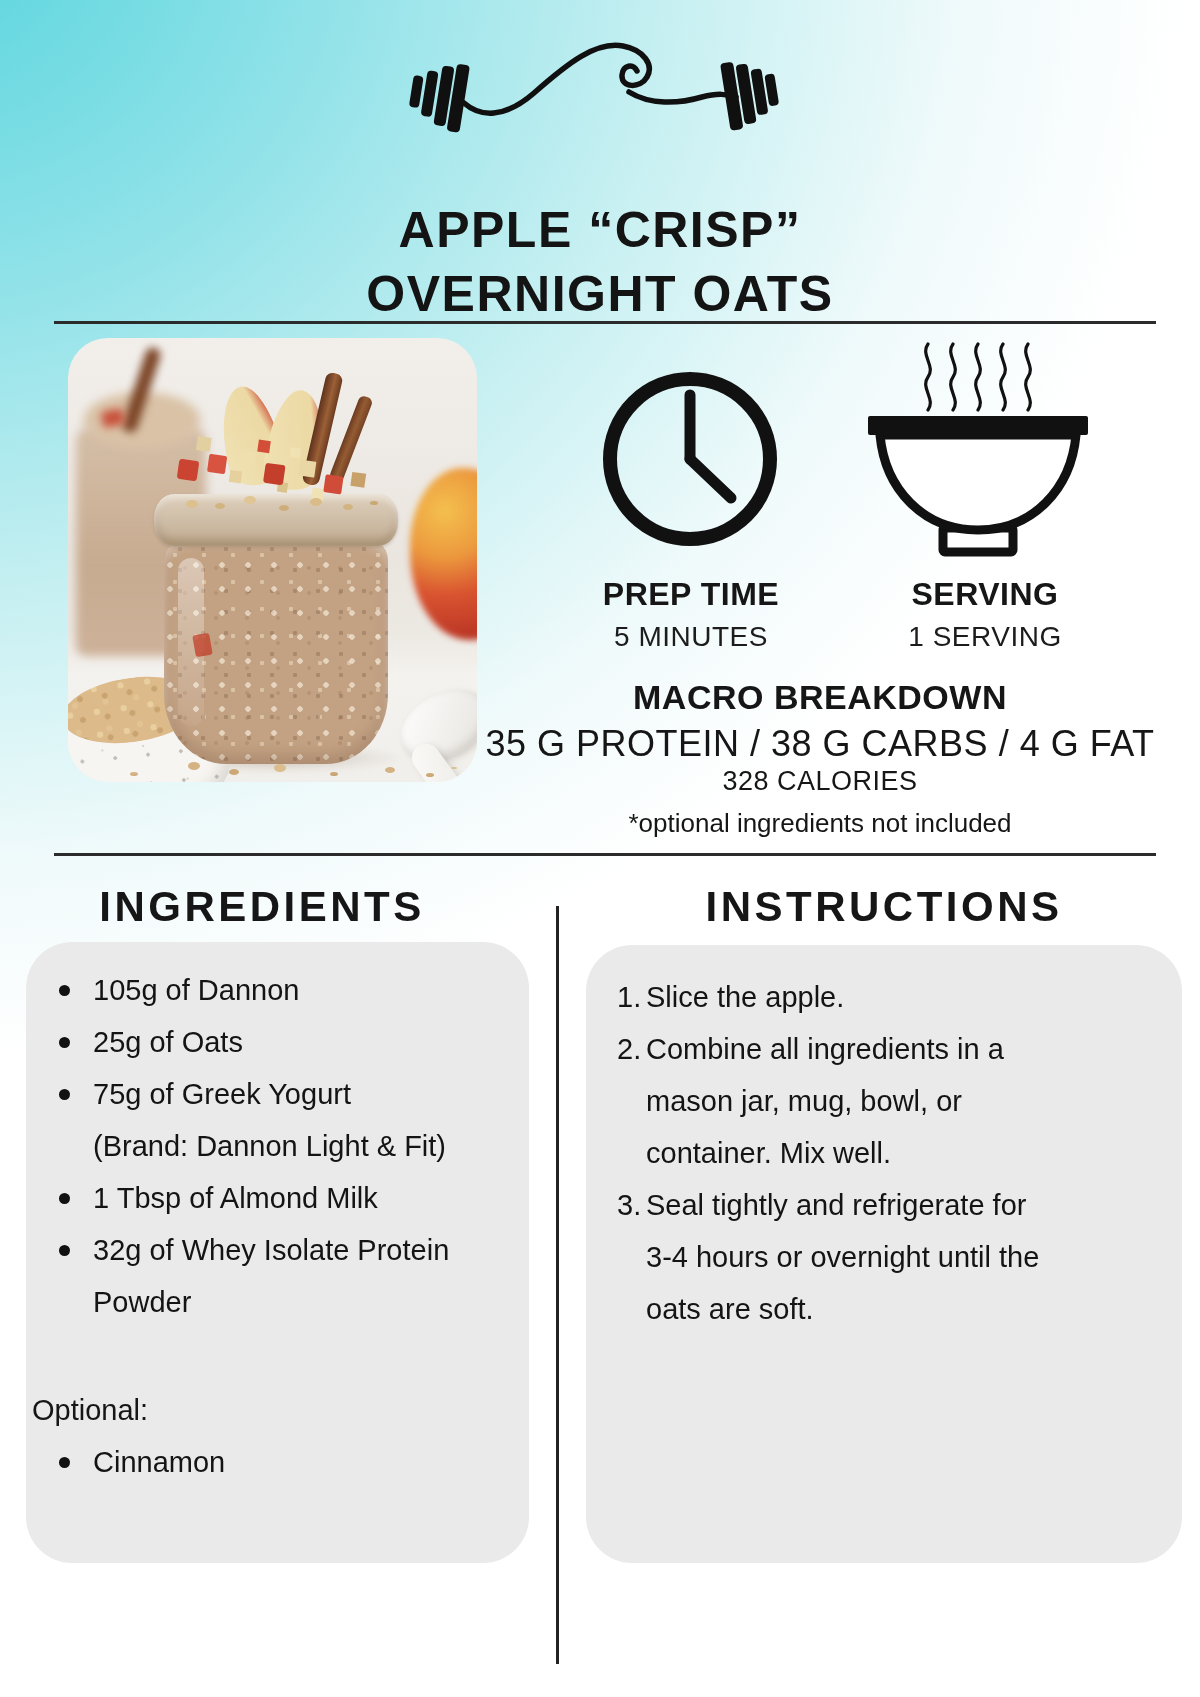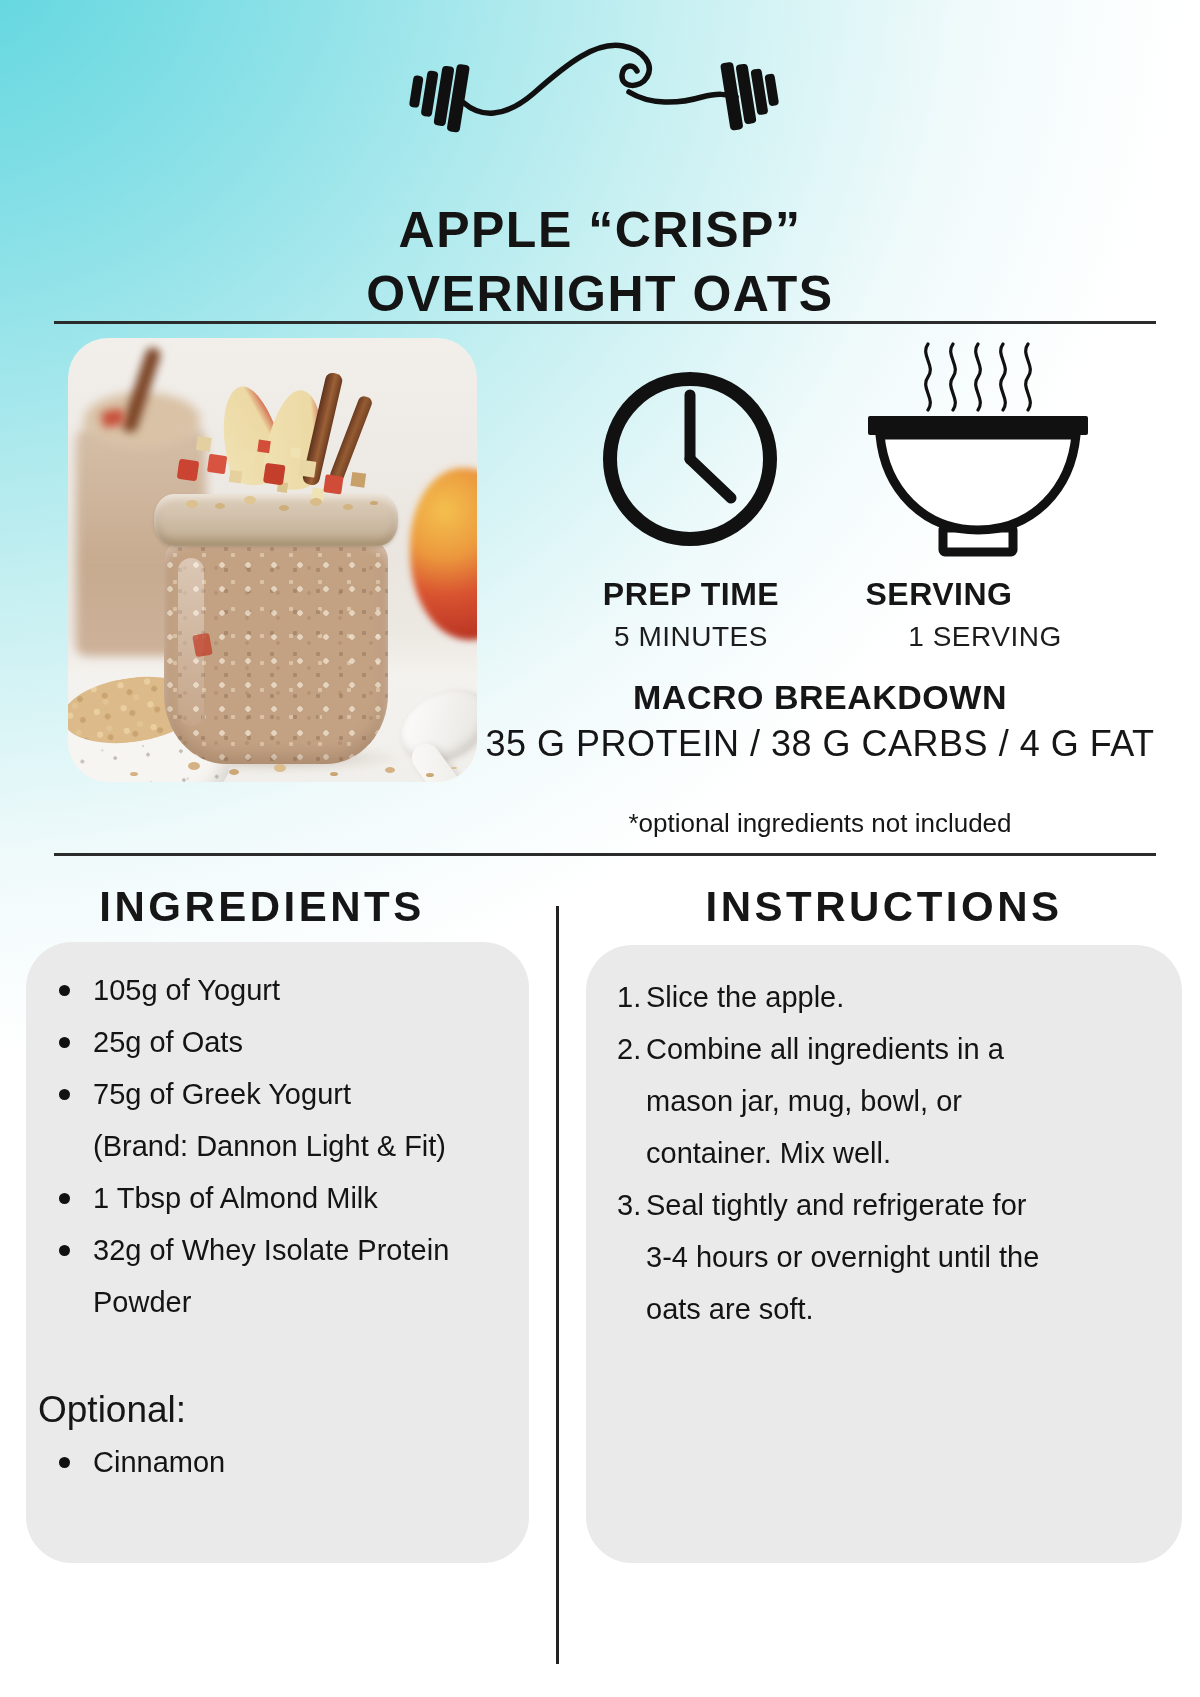--- a/index.html
+++ b/index.html
@@ -19,40 +19,40 @@
   .title{left:0; top:150px; width:1200px; text-align:center;
     font-size:50px; font-weight:700; letter-spacing:1.5px; line-height:64px; color:#141414;margin-top:48px;}
   .rule{background:var(--line); height:3px; width:1102px; left:54px;}
   #rule1{top:321px;} #rule2{top:853px;}
   
   #clock-icon{left:596px; top:365px; width:188px; height:188px;}
   #bowl-icon{left:868px; top:342px; width:220px; height:220px;}
   .meta-label{width:220px; text-align:center; font-size:32px; font-weight:700; letter-spacing:.5px;}
   .meta-value{width:220px; text-align:center; font-size:28px; letter-spacing:.5px; color:#1c1c1c;}
   #prep-label{left:581px; top:576px;} #prep-value{left:581px; top:621px;}
-  #serving-label{left:829px; top:576px;} #serving-value{left:875px; top:621px;}
+  #serving-label{left:875px; top:576px;} #serving-value{left:875px; top:621px;}
   .macro{left:460px; width:720px; text-align:center;}
   #macro-heading{top:678px; font-size:34px; font-weight:700; letter-spacing:.5px;}
   #macro-line1{top:723px; font-size:36px; letter-spacing:.5px;}
   #macro-line2{top:766px; font-size:27px; letter-spacing:.5px;}
   #macro-note{top:808px; font-size:26px;}
   
   .col-heading{top:883px; text-align:center; font-size:42px; font-weight:700; letter-spacing:3.5px;}
   #ing-heading{left:26px; width:472px;}
   #ins-heading{left:586px; width:596px;}
   #vrule{left:556px; top:906px; width:3px; height:758px; background:#222;}
   .panel{background:var(--panel); border-radius:46px;}
   #ing-box{left:26px; top:942px; width:503px; height:621px; padding-top:22px; box-sizing:border-box;}
   #ins-box{left:586px; top:945px; width:596px; height:618px; padding-top:26px; box-sizing:border-box;}
   ul,ol{margin:0; padding:0; list-style:none;}
   .body-text{font-size:29px; line-height:52px; color:#141414; white-space:pre-line;}
   #ing-box li{position:relative; padding-left:67px; padding-right:18px;}
   #ing-box li::before{content:""; position:absolute; left:33px; top:21px;
     width:11px; height:11px; border-radius:50%; background:#111;}
-  #optional-label{padding-left:12px; margin-top:56px; font-size:37px; line-height:52px;}
+  #optional-label{padding-left:6px; margin-top:56px; font-size:29px; line-height:52px;}
   #ins-box ol{counter-reset:step;}
   #ins-box li{position:relative; counter-increment:step; padding-left:60px; padding-right:28px;}
   #ins-box li::before{content:counter(step)"."; position:absolute; left:31px; top:0;
     font-size:29px; line-height:52px;}
   
   #photo{left:68px; top:338px; width:409px; height:444px; border-radius:40px; overflow:hidden;
     background:linear-gradient(180deg,#f2efeb 0%, #eae5df 50%, #ece8e2 66%, #f4f2ee 76%, #f1efeb 100%);}
   #photo .abs{position:absolute;}
   .jar-back{left:8px; top:88px; width:130px; height:230px; border-radius:16px 16px 10px 10px;
     background:linear-gradient(180deg,#d5bfa8,#c7ab90 60%,#cdb199); filter:blur(5px);}
@@ -197,31 +197,32 @@
     <rect x="0" y="74" width="220" height="19" rx="2" fill="#111"></rect>
   </svg>
 
   <div id="prep-label" class="abs meta-label">PREP TIME</div>
   <div id="prep-value" class="abs meta-value">5 MINUTES</div>
   <div id="serving-label" class="abs meta-label">SERVING</div>
   <div id="serving-value" class="abs meta-value">1 SERVING</div>
 
   <div id="macro-heading" class="abs macro">MACRO BREAKDOWN</div>
   <div id="macro-line1" class="abs macro">35 G PROTEIN / 38 G CARBS / 4 G FAT</div>
+  <div id="macro-line2" class="abs macro">328 CALORIES</div>
   <div id="macro-note" class="abs macro">*optional ingredients not included</div>
 
   <div id="rule2" class="abs rule"></div>
   <div id="vrule" class="abs"></div>
 
   <div id="ing-heading" class="abs col-heading">INGREDIENTS</div>
   <div id="ins-heading" class="abs col-heading">INSTRUCTIONS</div>
 
   <div id="ing-box" class="abs panel">
     <ul>
-      <li class="body-text">105g of Yogurt</li>
+      <li class="body-text">105g of Dannon</li>
       <li class="body-text">25g of Oats</li>
       <li class="body-text">75g of Greek Yogurt
 (Brand: Dannon Light &amp; Fit)</li>
       <li class="body-text">1 Tbsp of Almond Milk</li>
       <li class="body-text">32g of Whey Isolate Protein
 Powder</li>
     </ul>
     <div id="optional-label">Optional:</div>
     <ul>
       <li class="body-text">Cinnamon</li>

